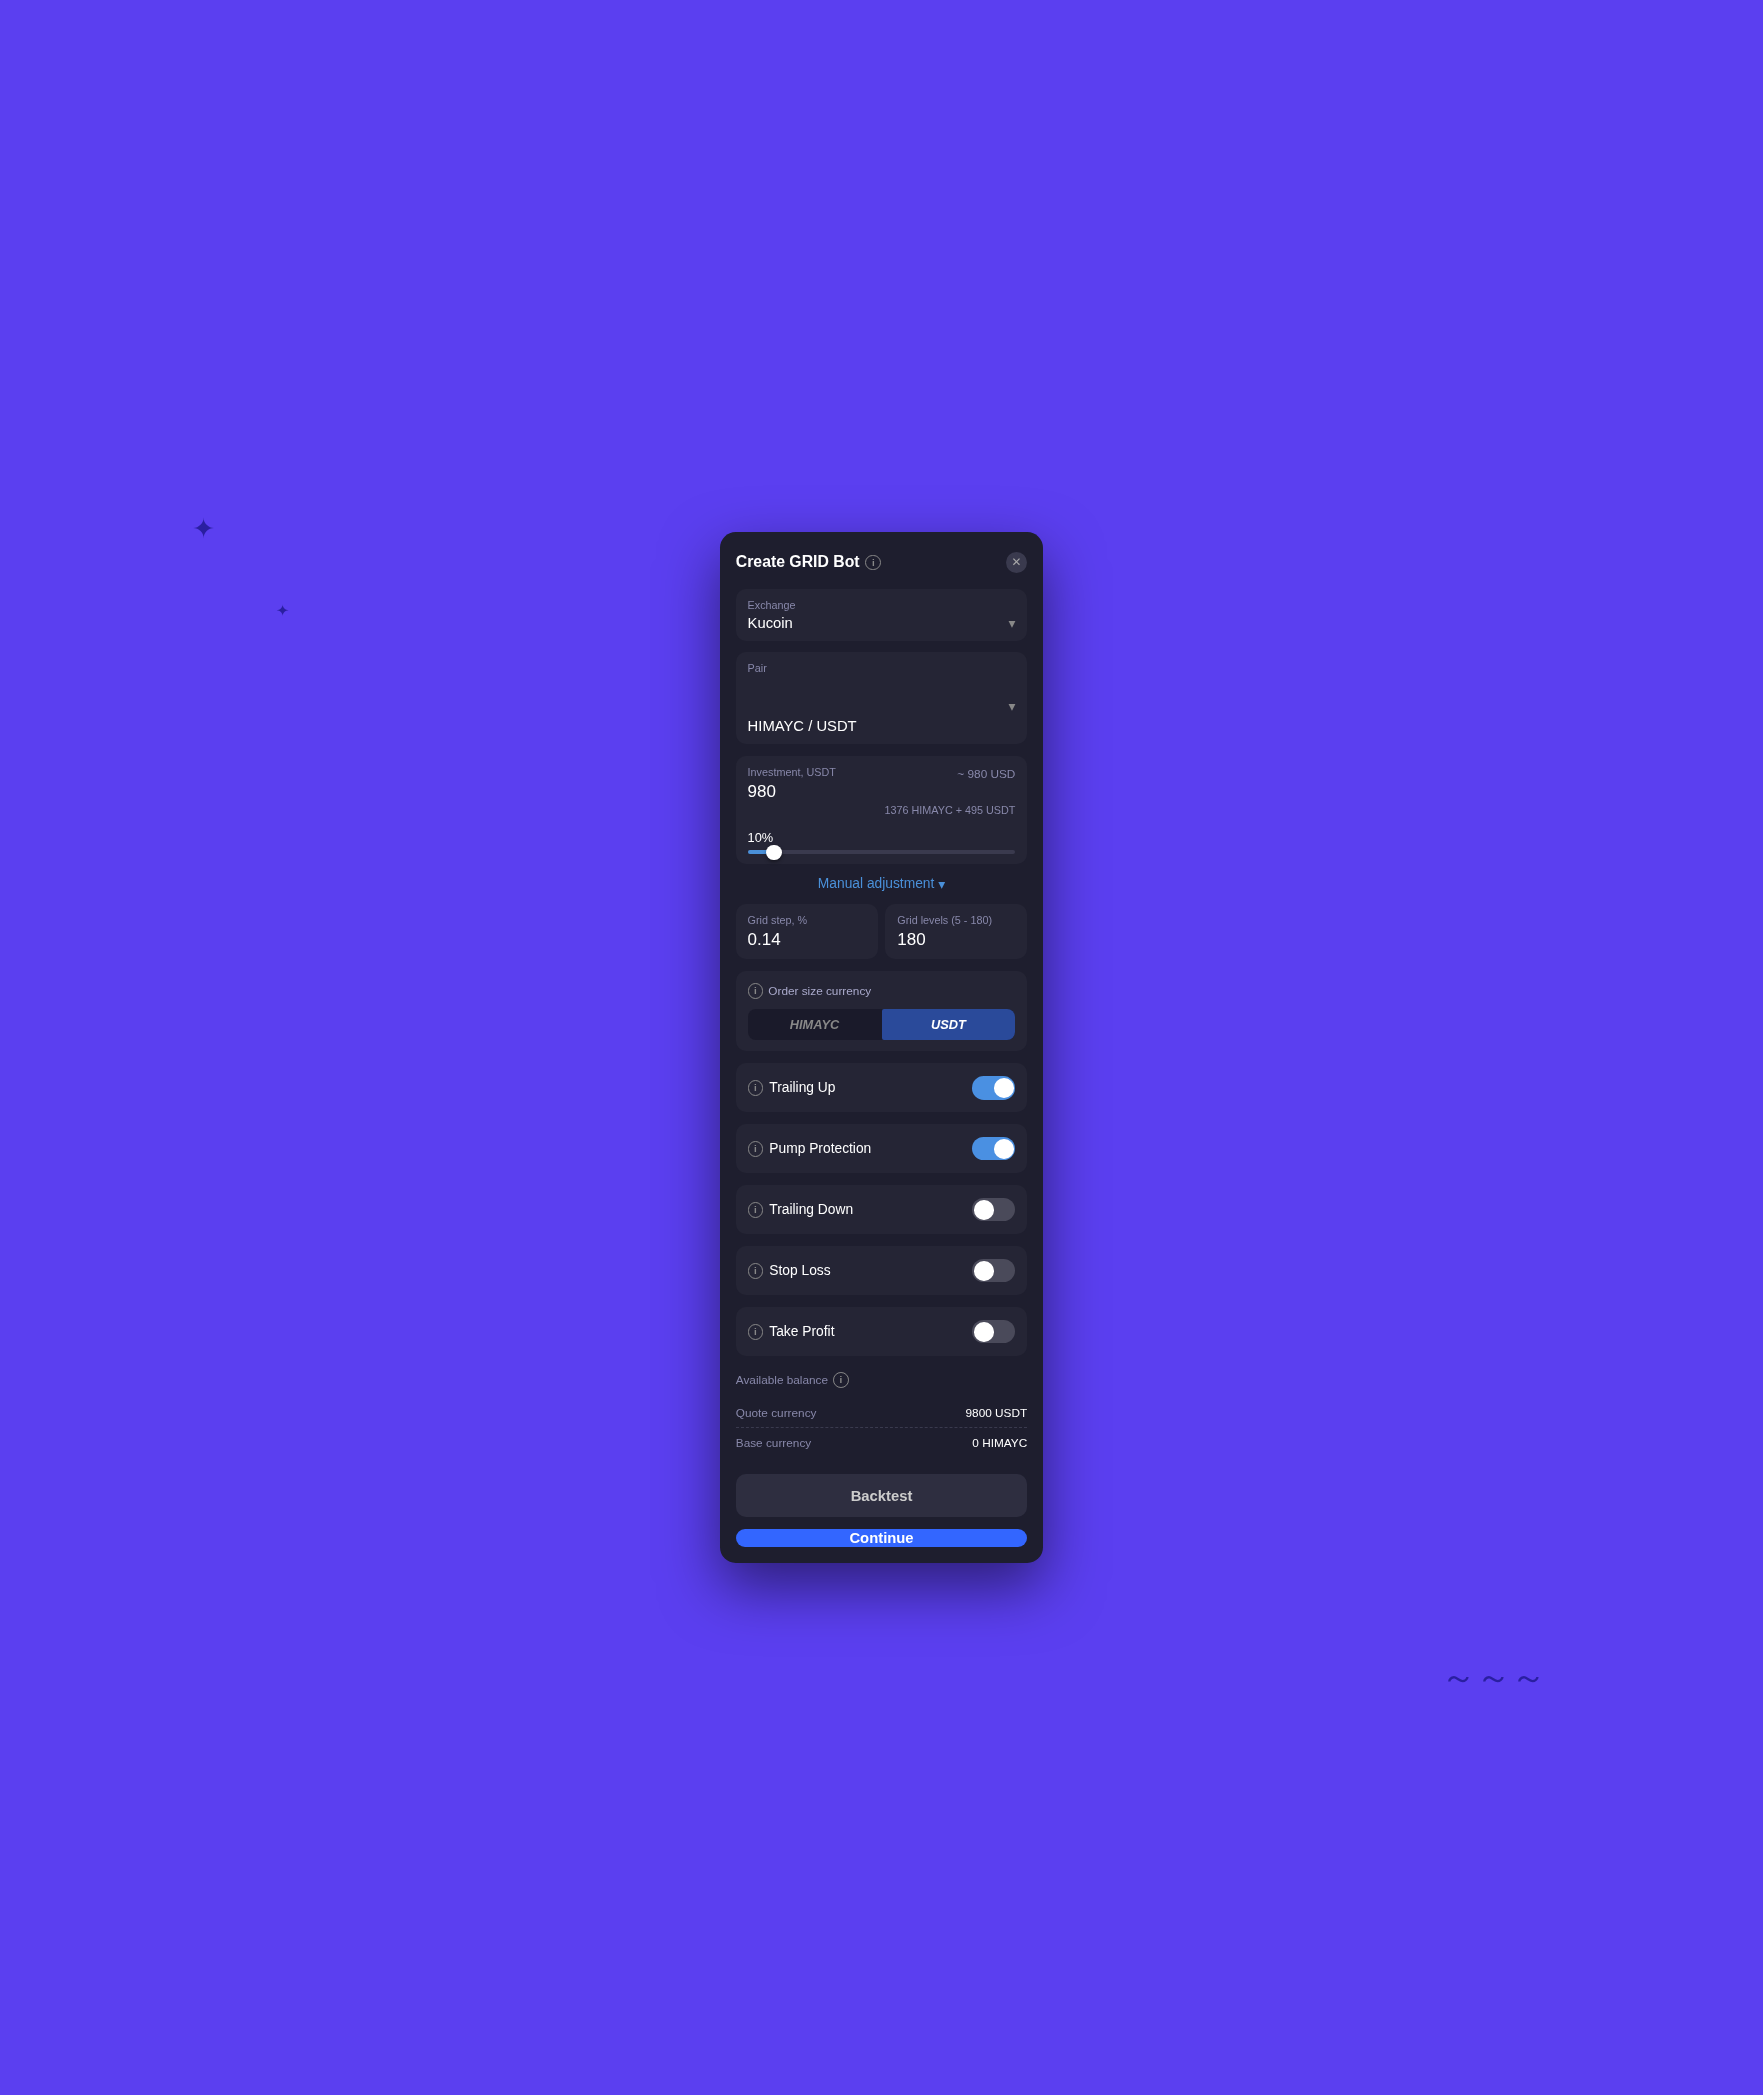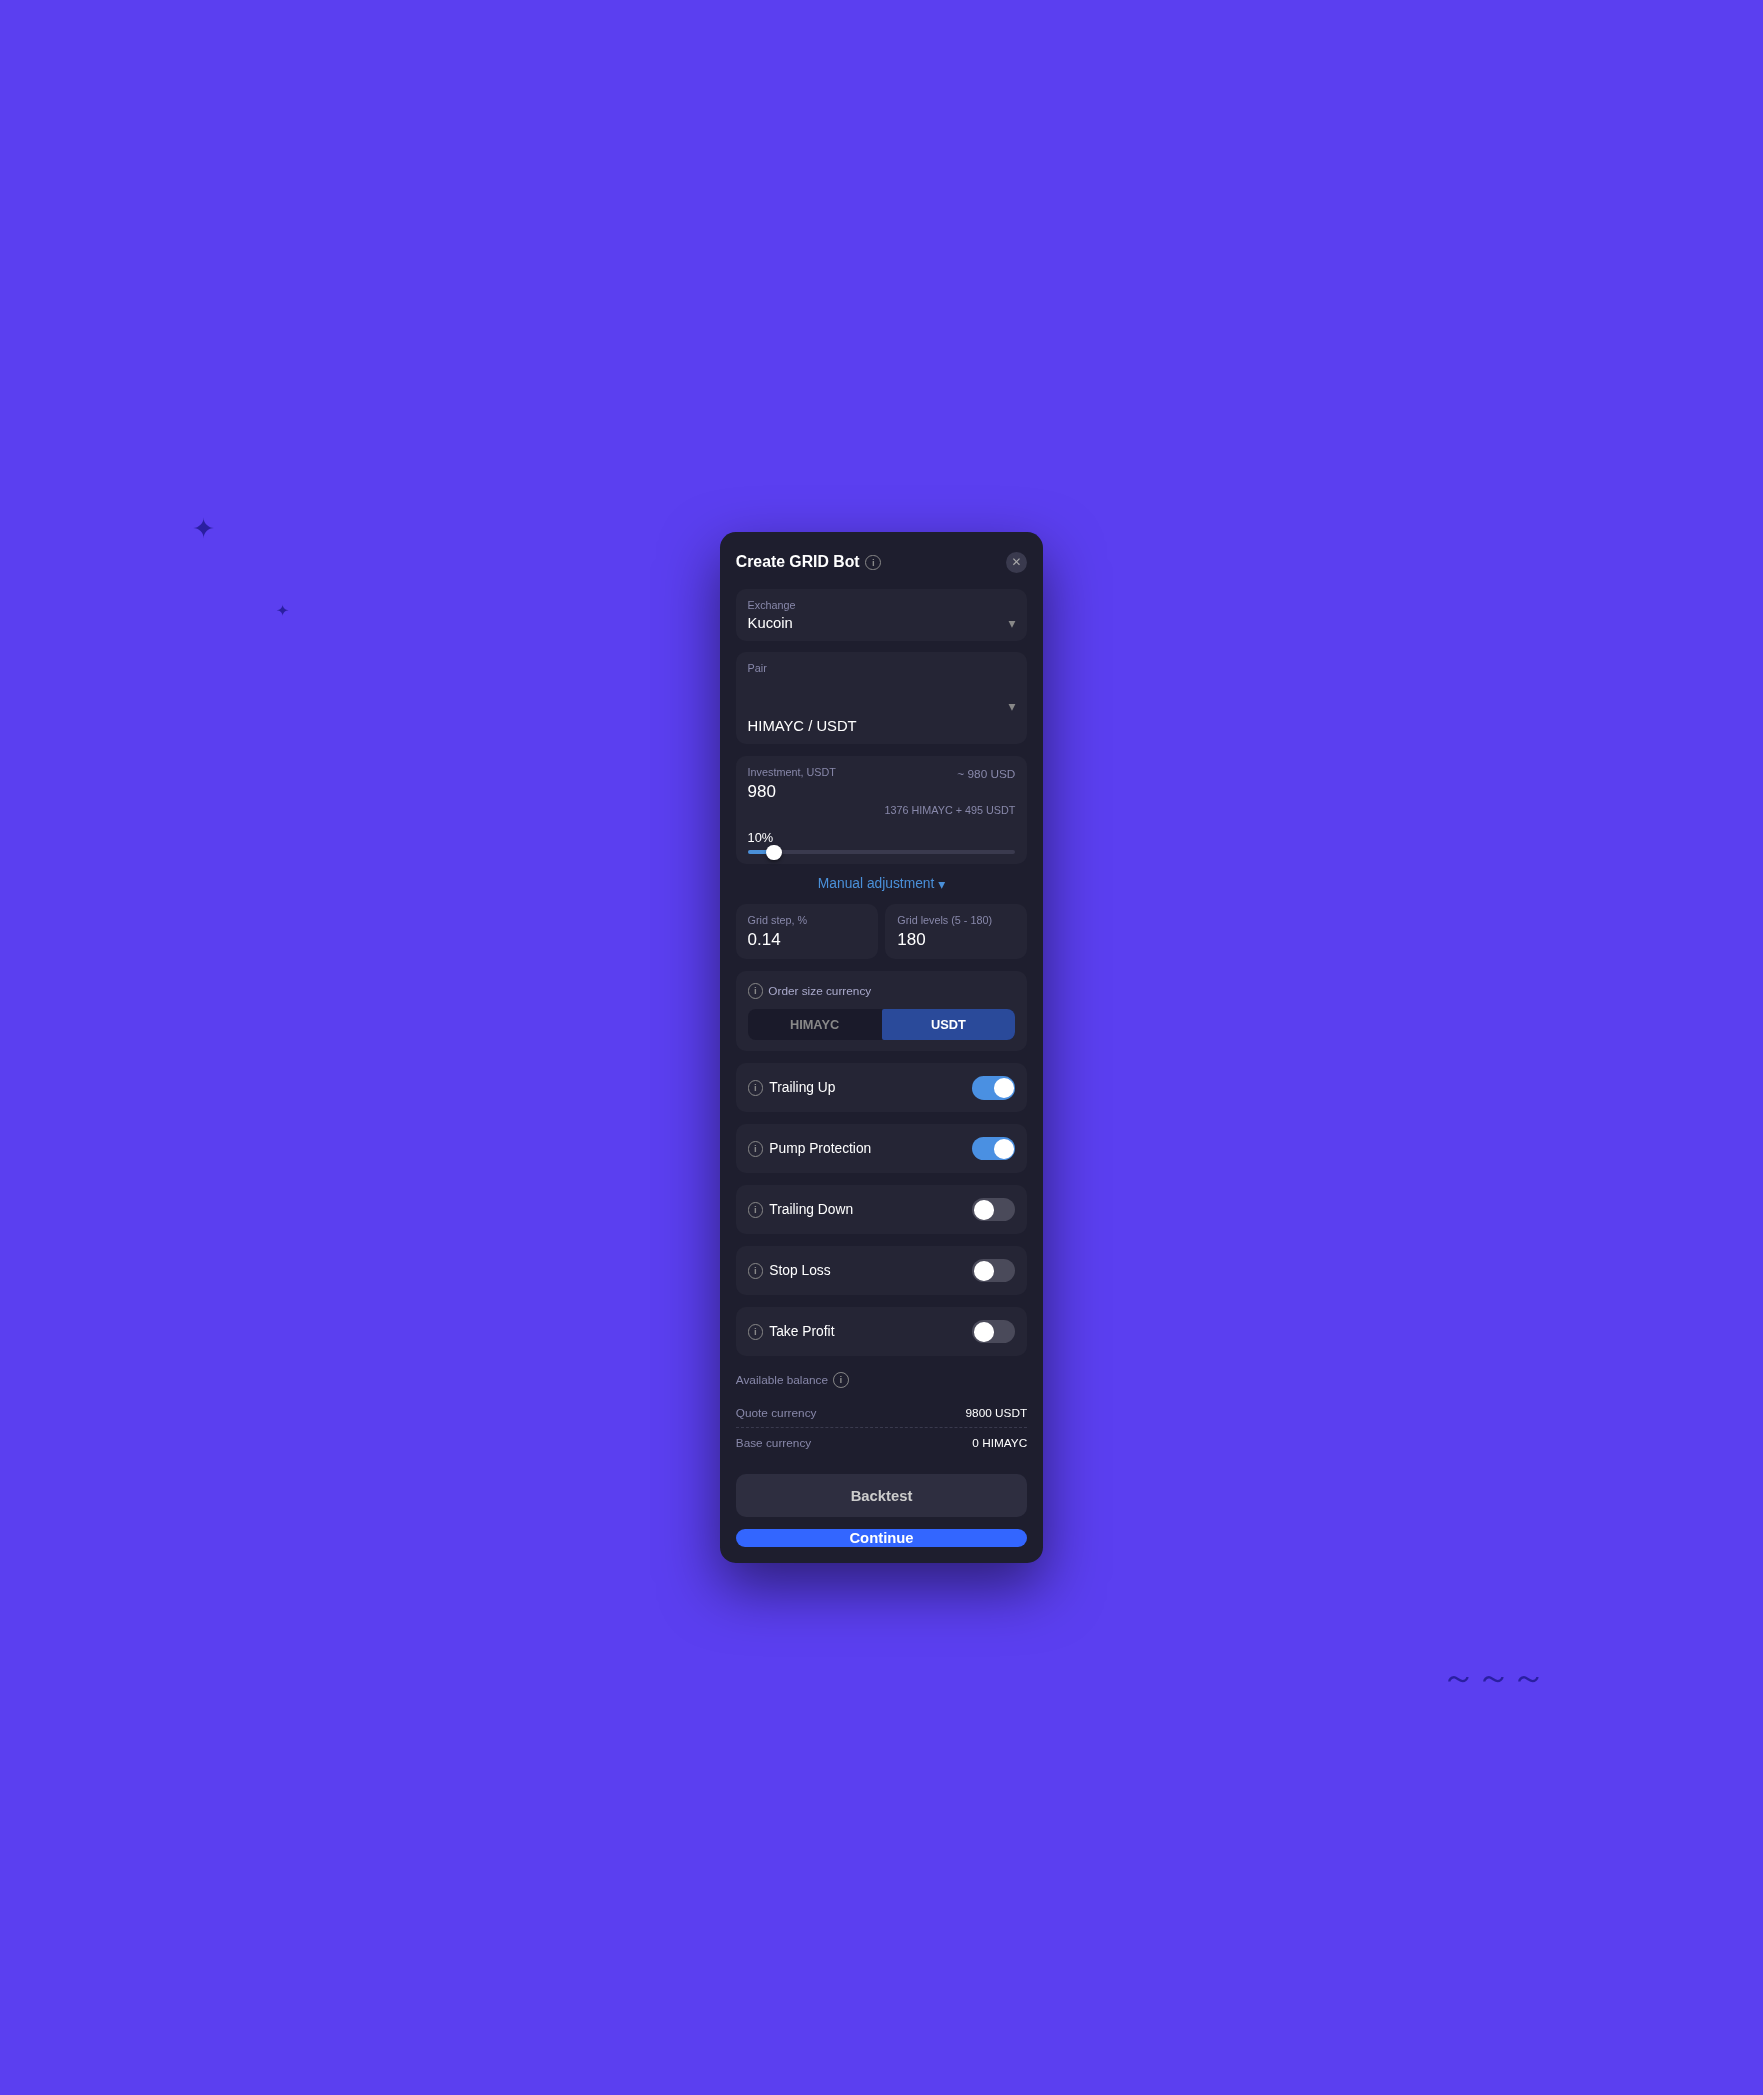--- a/index.html
+++ b/index.html
@@ -191,20 +191,21 @@
     }
     .currency-btn {
       flex: 1;
       padding: 7.9px;
       border: none;
       font-size: 12.8px;
       font-weight: 600;
       cursor: pointer;
       background: transparent;
       color: #888;
+      font-style: italic;
     }
     .currency-btn.active {
       background: #2a4a9a;
       color: #ffffff;
       border-radius: 2px;
     }
 
     
     .toggle-row {
       background: #252535;

